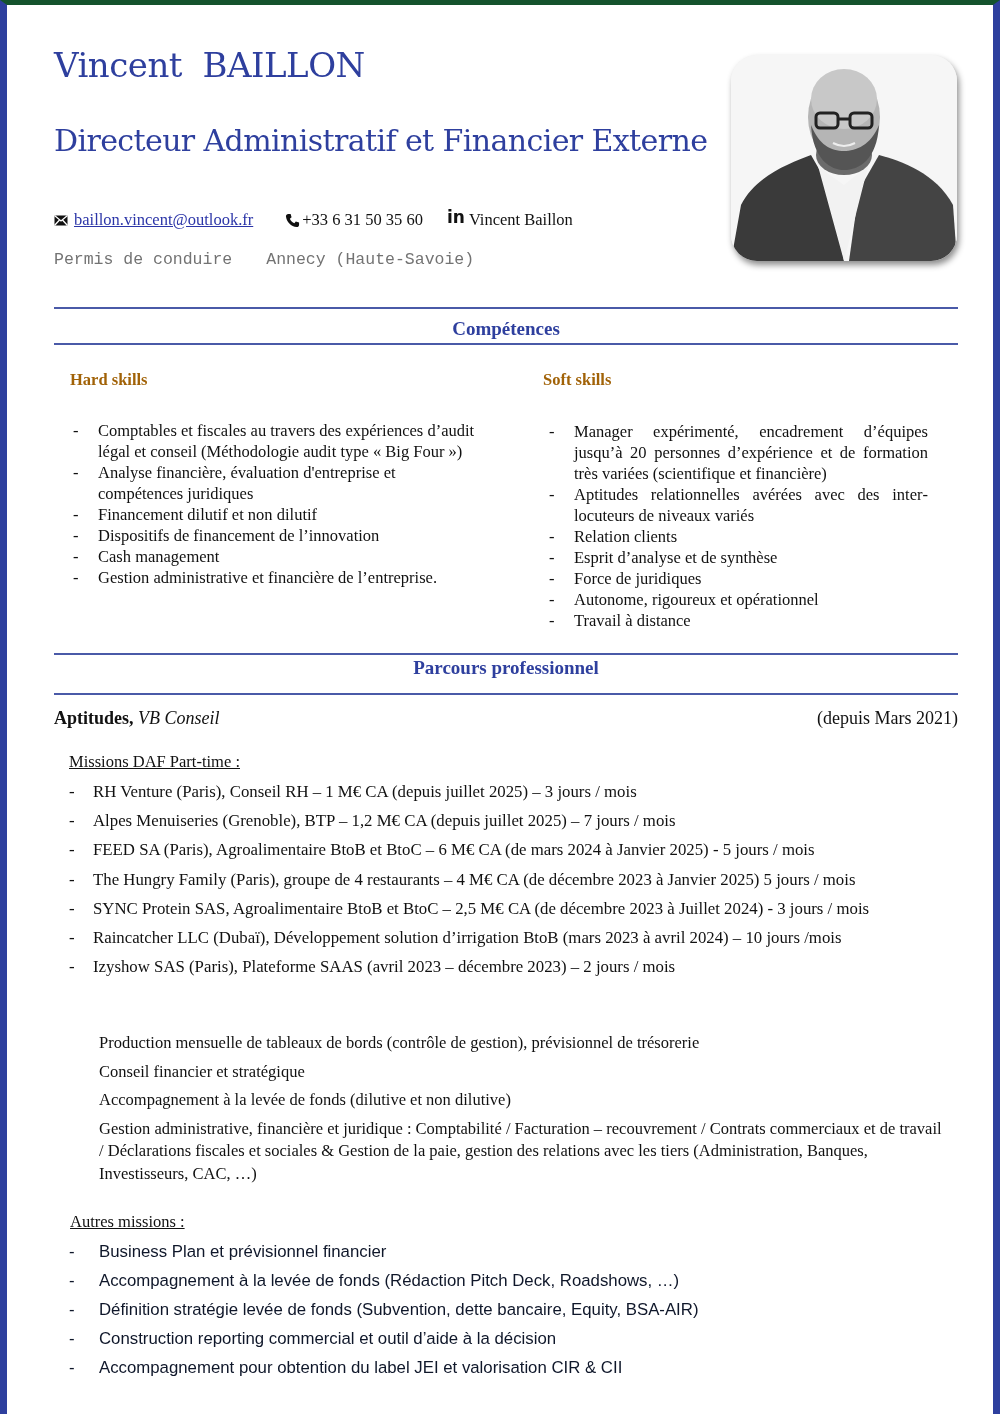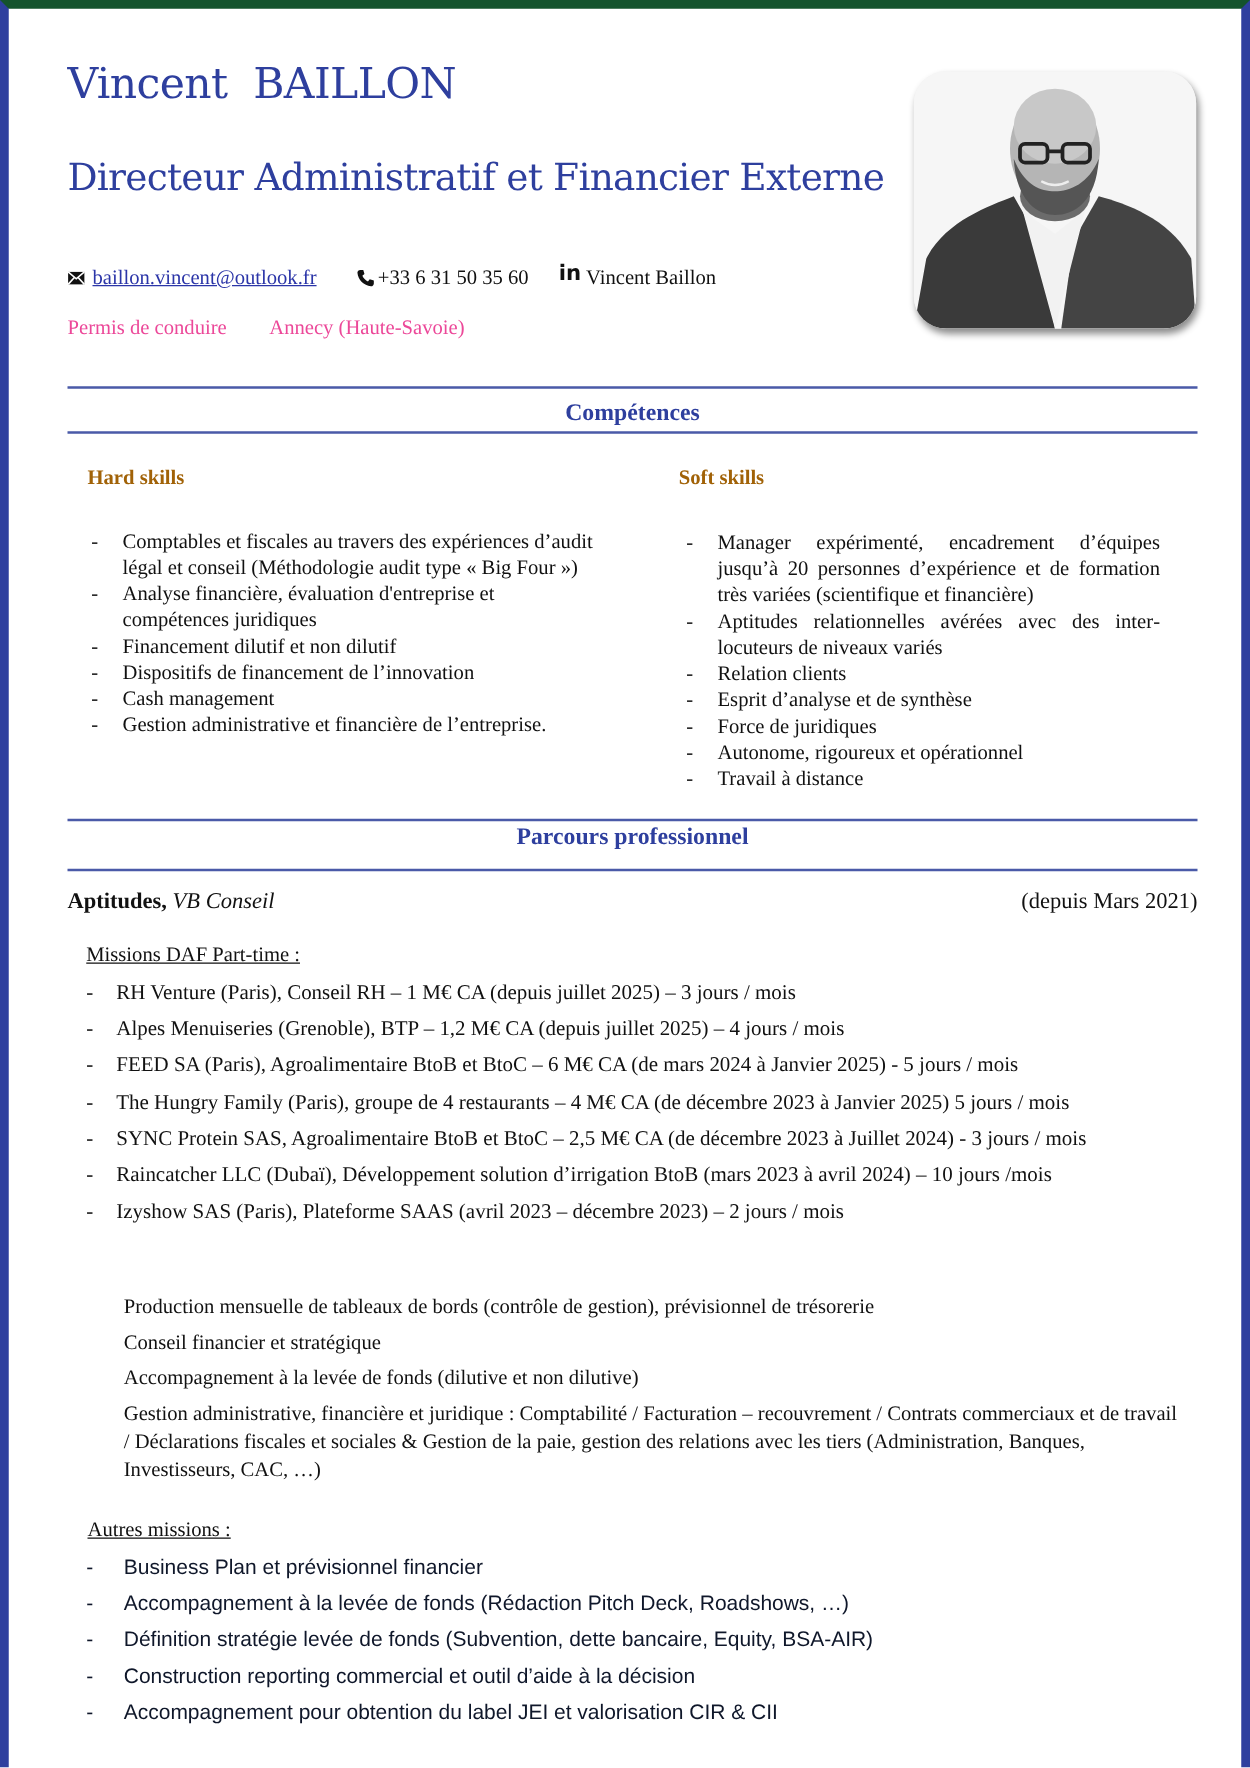--- a/index.html
+++ b/index.html
@@ -1,20 +1,20 @@
 <!DOCTYPE html>
 <html><head>
 <meta charset="utf-8">
 <style>
   html, body { margin: 0; padding: 0; background: #ffffff; }
   body { width: 1000px; height: 1414px; position: relative; overflow: hidden; }
   .page {
     position: absolute; left: 0; top: 0; width: 1000px; height: 1414px;
     box-sizing: border-box;
-    border-top: 7px solid #14532d;
+    border-top: 5px solid #14532d;
     border-left: 7px solid #2e3f9e;
     border-right: 7px solid #2e3f9e;
     background: #ffffff;
   }
   .name {
     position: absolute; left: 47px; top: 40px;
     font-family: "DejaVu Serif", serif; font-size: 34px; color: #2e3f9e;
     letter-spacing: -0.5px; white-space: pre;
   }
   .title {
@@ -33,21 +33,21 @@
     font-family: "Liberation Serif", serif; font-size: 16.5px; color: #111;
     display: flex; align-items: center; white-space: nowrap;
   }
   .contact-row .ico { display: inline-flex; align-items: center; margin-right: 6px; }
   .email-link { color: #2b35a8; text-decoration: underline; }
   .gap1 { width: 32px; }
   .gap2 { width: 24px; }
   .li-ico { font-family: "DejaVu Sans", sans-serif; font-weight: bold; font-size: 17px; margin-right: 4px; color: #111; position: relative; top: -3px; }
   .info-row {
     position: absolute; left: 47px; top: 245px;
-    font-family: Liberation Serif, serif; font-size: 16.5px; color: #ec4899;
+    font-family: Liberation Mono, monospace; font-size: 16.5px; color: #737373;
     white-space: nowrap;
   }
   .info-row span + span { margin-left: 34px; }
 
   .rule { position: absolute; left: 47px; width: 904px; height: 2px; background: #4a5aa8; }
   .section-title {
     position: absolute; left: 47px; width: 904px; text-align: center;
     font-family: "Liberation Serif", serif; font-weight: bold; font-size: 19px; color: #2e3f9e;
   }
   .col-head {
@@ -169,21 +169,21 @@
   <div class="rule" style="top:688px"></div>
 
   <div class="job-head">
     <span><span class="role">Aptitudes,</span> <span class="company">VB Conseil</span></span>
     <span>(depuis Mars 2021)</span>
   </div>
 
   <div class="sub-head" style="left:62px; top:747px">Missions DAF Part-time :</div>
   <ul class="missions">
     <li>RH Venture (Paris), Conseil RH – 1 M€ CA (depuis juillet 2025) – 3 jours / mois</li>
-    <li>Alpes Menuiseries (Grenoble), BTP – 1,2 M€ CA (depuis juillet 2025) – 4 jours / mois</li>
+    <li>Alpes Menuiseries (Grenoble), BTP – 1,2 M€ CA (depuis juillet 2025) – 7 jours / mois</li>
     <li>FEED SA (Paris), Agroalimentaire BtoB et BtoC – 6 M€ CA (de mars 2024 à Janvier 2025) - 5 jours / mois</li>
     <li>The Hungry Family (Paris), groupe de 4 restaurants – 4 M€ CA (de décembre 2023 à Janvier 2025) 5 jours / mois</li>
     <li>SYNC Protein SAS, Agroalimentaire BtoB et BtoC – 2,5 M€ CA (de décembre 2023 à Juillet 2024) - 3 jours / mois</li>
     <li>Raincatcher LLC (Dubaï), Développement solution d’irrigation BtoB (mars 2023 à avril 2024) – 10 jours /mois</li>
     <li>Izyshow SAS (Paris), Plateforme SAAS (avril 2023 – décembre 2023) – 2 jours / mois</li>
   </ul>
 
   <div class="tasks">
     <p>Production mensuelle de tableaux de bords (contrôle de gestion), prévisionnel de trésorerie</p>
     <p>Conseil financier et stratégique</p>

